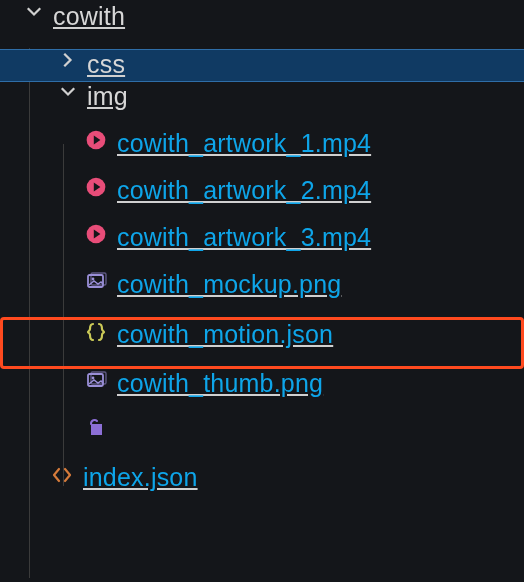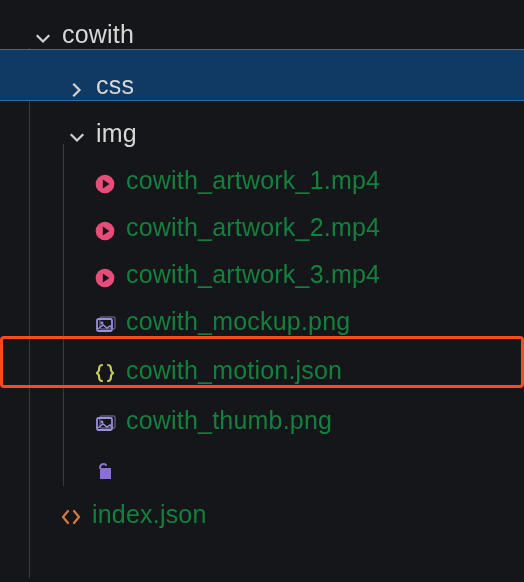--- a/index.html
+++ b/index.html
@@ -12,32 +12,33 @@
       width: 524px;
       height: 582px;
       overflow: hidden;
       user-select: none;
     }
     .tree {
       padding-top: 2px;
     }
     .row {
       display: flex;
-      align-items: flex-end;
+      align-items: flex-start;
       height: 47px;
-      padding-left: 14px;
+      padding-left: 5px;
       white-space: nowrap;
       position: relative;
+      text-decoration: underline;
     }
     .row.selected {
       background: #103a63;
       border-top: 1px solid #2f6ea8;
       border-bottom: 1px solid #2f6ea8;
       box-sizing: border-box;
-      height: 52px;
+      height: 33px;
     }
     .row.highlighted {
       border: 3px solid #ff4a1f;
       border-radius: 4px;
       box-sizing: border-box;
       height: 52px;
     }
     .indent {
       flex: 0 0 auto;
     }
@@ -60,21 +61,21 @@
     .fileicon svg { display: block; }
     .label {
       margin-left: 6px;
       font-size: 25px;
       letter-spacing: 0.2px;
     }
     .folder-label {
       color: #d7d7d7;
     }
     .file-label {
-      color: #15803d;
+      color: #0ea5e9;
     }
     .tree-wrap {
       position: relative;
     }
     .vlines {
       position: absolute;
       top: 48px;
       bottom: 10px;
       left: 0;
       right: 0;

